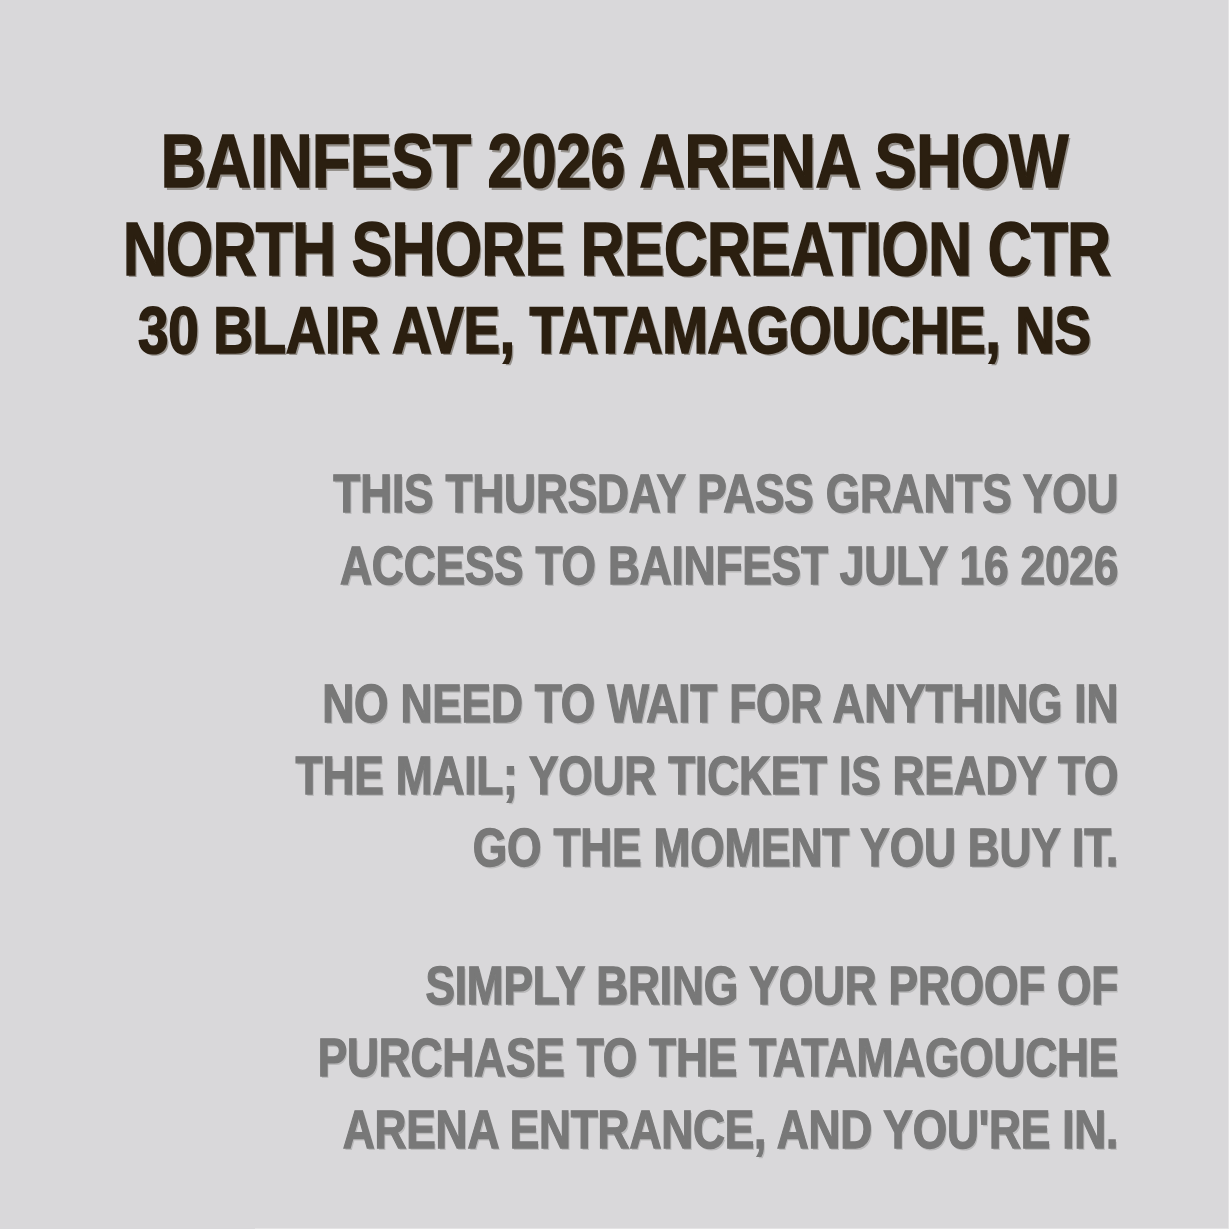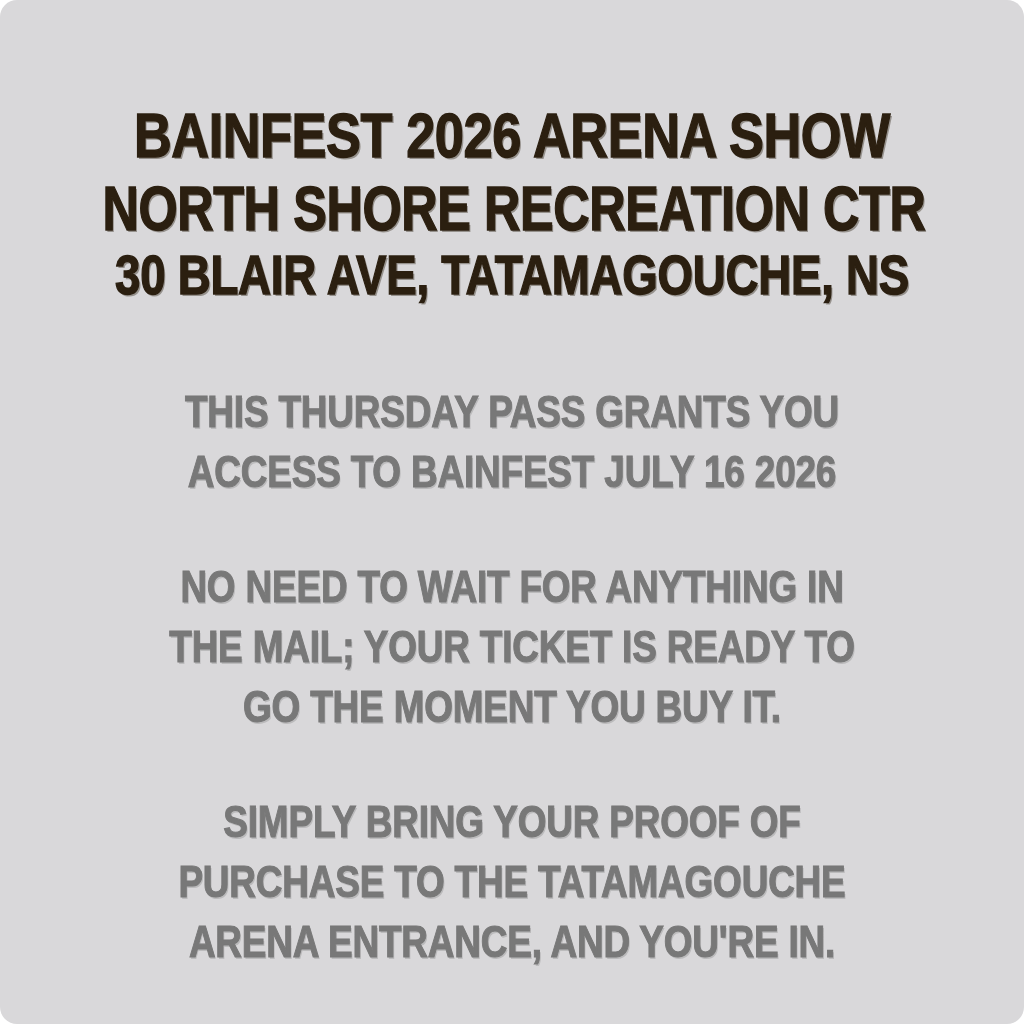--- a/index.html
+++ b/index.html
@@ -15,21 +15,20 @@
 
   #poster {
     position: relative;
     width: 1024px;
     height: 1024px;
     background: #d9d8da;
     box-sizing: border-box;
     display: flex;
     flex-direction: column;
     align-items: center;
-    border-radius: 17px;
   }
 
   
   .blk {
     width: 100%;
     text-align: center;
     text-transform: uppercase;
     font-weight: 700;
     font-stretch: condensed;
     -webkit-text-stroke: 0.9px currentColor;
@@ -69,21 +68,21 @@
     margin-top: 8px;
     letter-spacing: -0.3px;
     transform: scaleX(0.83);
     transform-origin: center center;
   }
 
   
   .para {
     color: #787878;
     width: 100%;
-    text-align: center;
+    text-align: right;
   }
   .para .bline {
     display: block;
     white-space: nowrap;
     color: #787878;
     font-size: 45px;
     font-weight: 700;
     text-transform: uppercase;
     line-height: 1.0;
     -webkit-text-stroke: 1.1px #787878;

